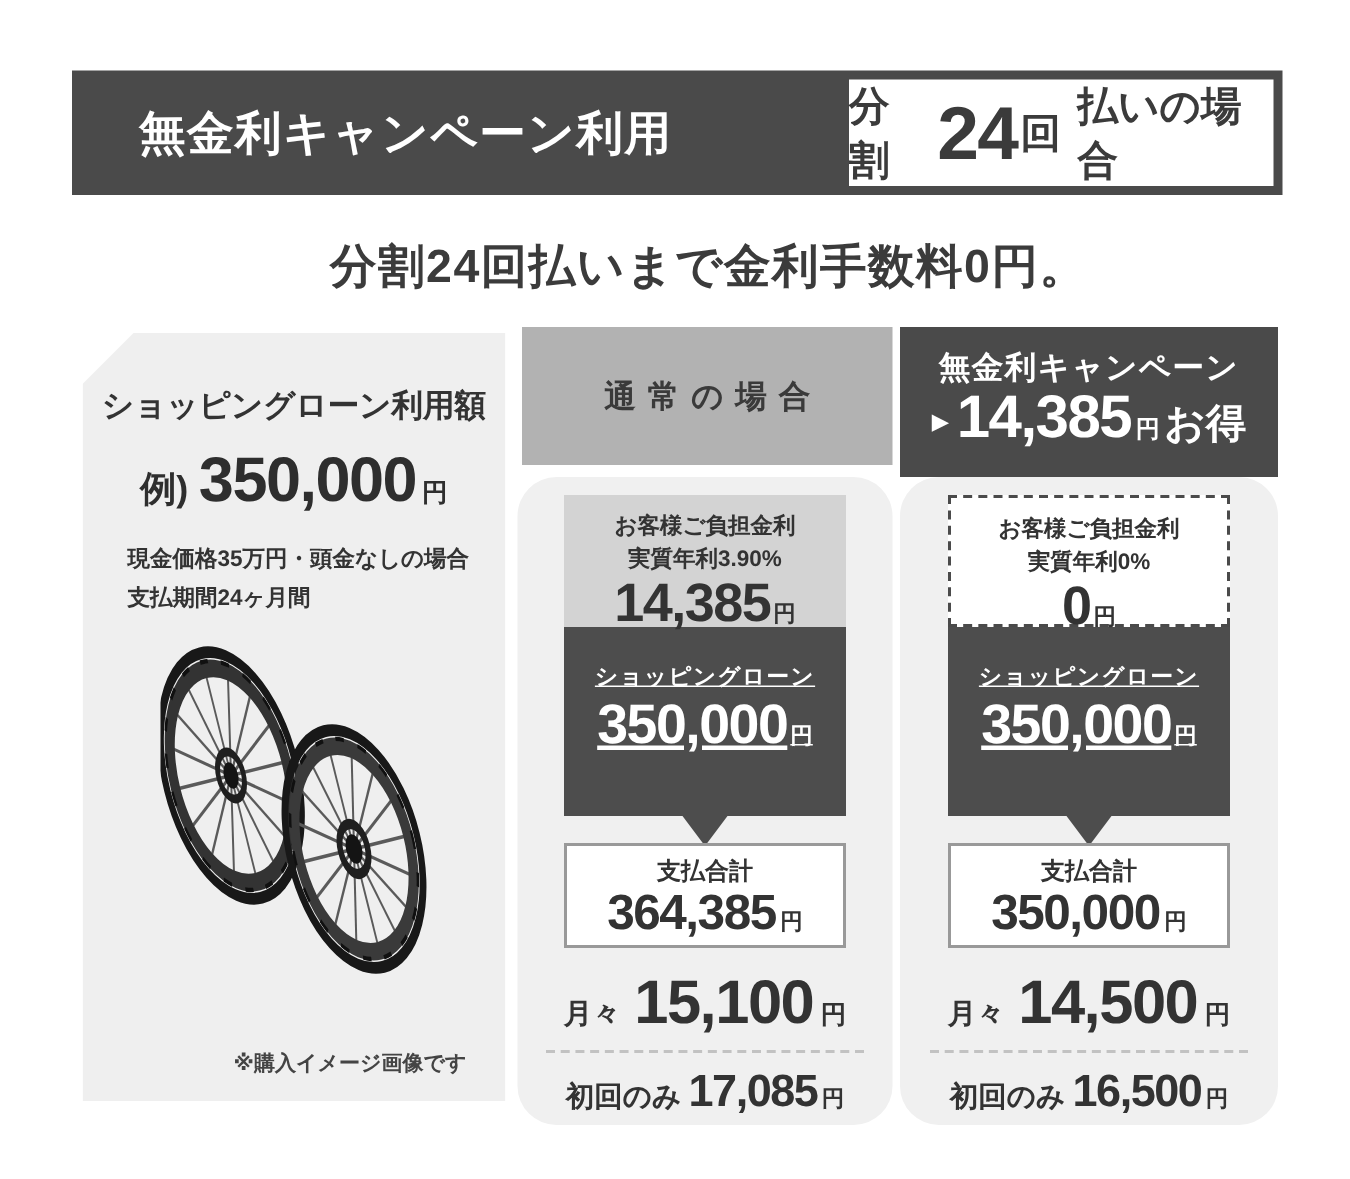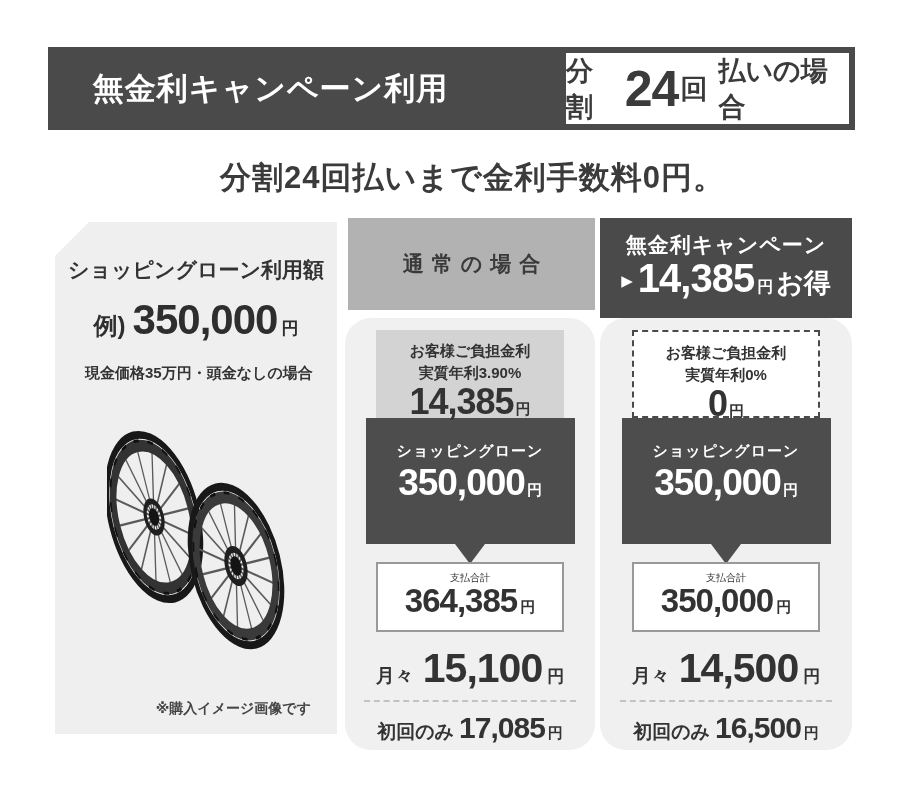--- a/index.html
+++ b/index.html
@@ -58,29 +58,29 @@
 
   .interest-box { width:188px; height:88px; margin:12px auto 0; text-align:center; color:#333; }
   .interest-box.gray { background:#d3d3d3; }
   .interest-box.dashed { background:#fff; border:2px dashed #4a4a4a; width:184px; height:84px; }
   .ib-line { font-size:15px; font-weight:bold; line-height:1.45; }
   .ib-line.first { padding-top:10px; }
   .ib-amount-row { display:flex; align-items:baseline; justify-content:center; margin-top:-2px; }
   .ib-amount { font-size:36px; font-weight:bold; letter-spacing:-1px; line-height:1.1; }
   .ib-yen { font-size:15px; font-weight:bold; margin-left:2px; }
 
-  .dark-box { width:209px; height:126px; margin:0 auto; background:#4d4d4d; color:#fff; text-align:center; }
+  .dark-box { width:188px; height:126px; margin:0 auto; background:#4d4d4d; color:#fff; text-align:center;text-decoration:underline; }
   .db-label { padding-top:24px; font-size:15px; font-weight:bold; letter-spacing:1px; }
   .db-amount-row { display:flex; align-items:baseline; justify-content:center; margin-top:2px; }
   .db-amount { font-size:37px; font-weight:bold; letter-spacing:-1px; line-height:1.1; }
   .db-yen { font-size:15px; font-weight:bold; margin-left:2px; }
   .pointer { width:0; height:0; margin:0 auto -2px; border-left:15px solid transparent; border-right:15px solid transparent; border-top:20px solid #4d4d4d; }
 
   .total-box { width:184px; height:66px; margin:0 auto; background:#fff; border:2px solid #999; text-align:center; color:#333; }
-  .tb-label { margin-top:7px; font-size:10px; font-weight:normal; }
+  .tb-label { margin-top:7px; font-size:16px; font-weight:bold; }
   .tb-amount-row { display:flex; align-items:baseline; justify-content:center; margin-top:-3px; }
   .tb-amount { font-size:33px; font-weight:bold; letter-spacing:-1px; line-height:1.15; }
   .tb-yen { font-size:15px; font-weight:bold; margin-left:3px; }
 
   .monthly-row { display:flex; align-items:baseline; justify-content:center; margin-top:16px; color:#333; }
   .mo-label { font-size:19px; font-weight:bold; margin-right:9px; }
   .mo-amount { font-size:41px; font-weight:bold; letter-spacing:-1px; line-height:1; }
   .mo-yen { font-size:17px; font-weight:bold; margin-left:5px; }
   .dashed-sep { width:212px; margin:11px auto 9px; border-top:2px dashed #c2c2c2; }
   .first-row { display:flex; align-items:baseline; justify-content:center; color:#333; }
@@ -108,20 +108,21 @@
 
   <div class="col-left">
     <div class="loan-title">ショッピングローン利用額</div>
     <div class="loan-example">
       <span class="ex-label">例)</span>
       <span class="ex-amount">350,000</span>
       <span class="ex-yen">円</span>
     </div>
     <div class="loan-conds">
       <div>現金価格35万円・頭金なしの場合</div>
+      <div>支払期間24ヶ月間</div>
     </div>
 
     <svg class="wheels" width="178" height="226" viewBox="0 0 178 226">
 
       <g transform="rotate(-14 47 89) translate(47 89) scale(0.52 1)">
         <g stroke="#5a5a5a" stroke-width="2.4">
           <line x1="-78" y1="0" x2="78" y2="0"></line>
           <line x1="-72" y1="-30" x2="72" y2="30"></line>
           <line x1="-55" y1="-55" x2="55" y2="55"></line>
           <line x1="-30" y1="-72" x2="30" y2="72"></line>

